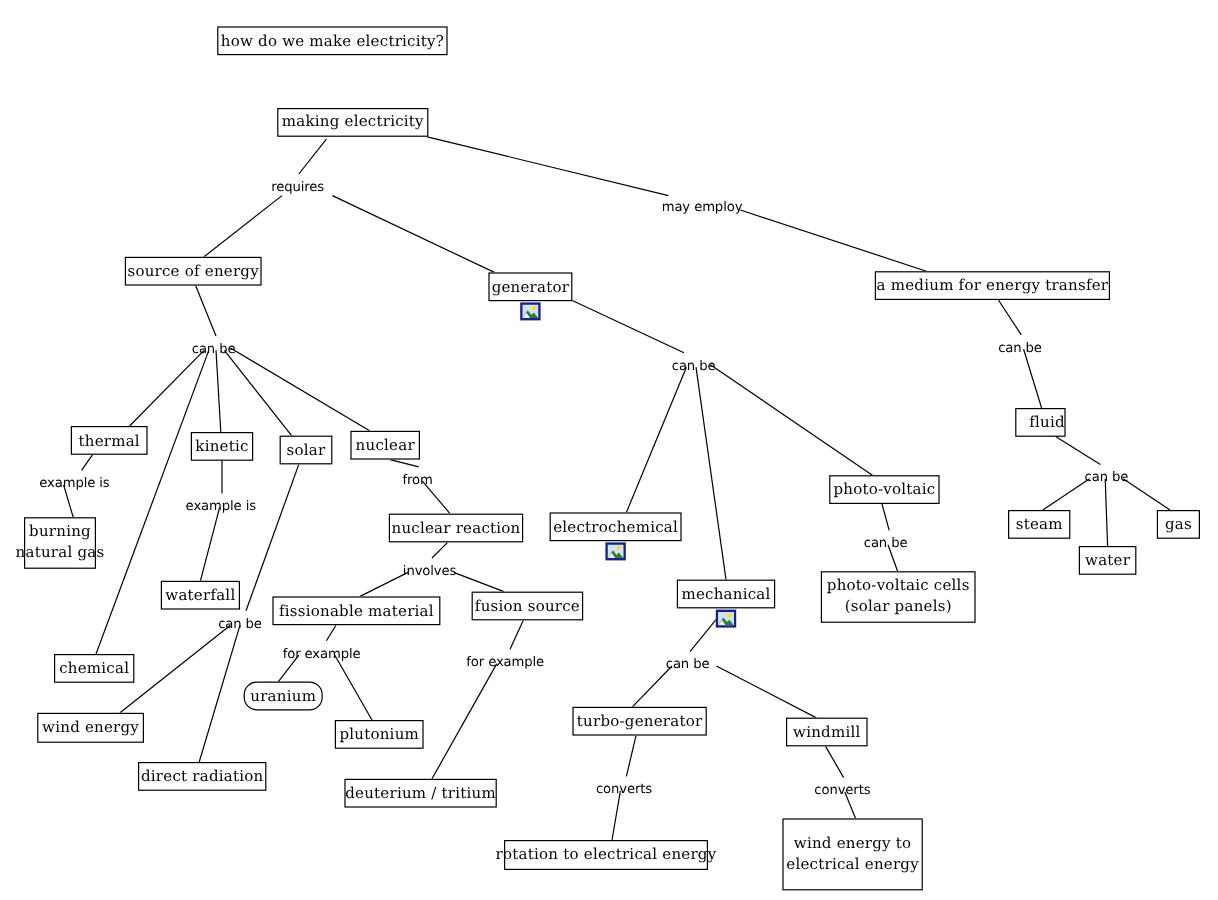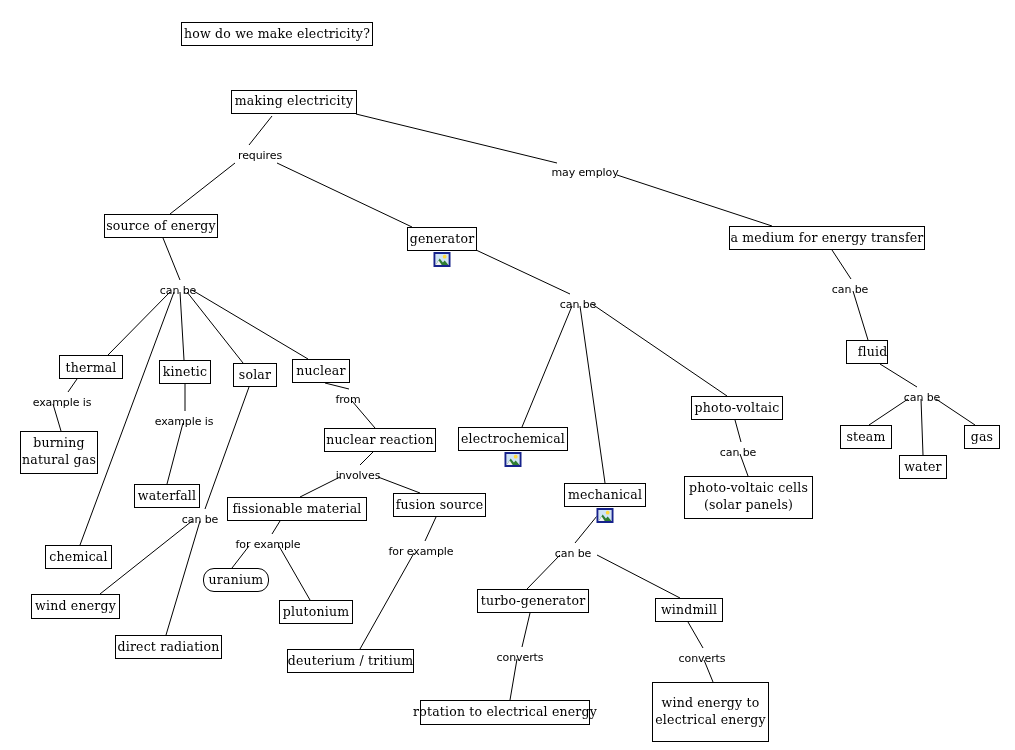--- a/index.html
+++ b/index.html
@@ -112,21 +112,21 @@
           <circle cx="9.2" cy="2.7" r="1.9" fill="#ffd83b"></circle>
           <path d="M0 11 L4.2 4.6 L7.4 8.4 L9.2 6.4 L13 11 Z" fill="#2f7d32"></path>
           <path d="M0 11 L3.2 6.6 L6.2 11 Z" fill="#f2f2f2"></path>
         </svg>
       </div>
       <div class="node" style="left: 729px; top: 226px; width: 196px; height: 24px; display: flex; align-items: center; justify-content: center;"><span>a medium for energy transfer</span></div>
       <div class="node" style="left: 59px; top: 355px; width: 64px; height: 24px; display: flex; align-items: flex-end; justify-content: center;"><span>thermal</span></div>
       <div class="node" style="left: 159px; top: 360px; width: 52px; height: 24px; display: flex; align-items: center; justify-content: center;"><span>kinetic</span></div>
       <div class="node" style="left: 233px; top: 363px; width: 44px; height: 24px; display: flex; align-items: center; justify-content: center;"><span>solar</span></div>
       <div class="node" style="left: 292px; top: 359px; width: 58px; height: 24px; display: flex; align-items: center; justify-content: center;"><span>nuclear</span></div>
-      <div class="node two-line" style="left: 20px; top: 431px; width: 78px; height: 43px; display: flex; align-items: center; justify-content: center;"><span>burning
+      <div class="node two-line" style="left: 20px; top: 431px; width: 60px; height: 43px; display: flex; align-items: center; justify-content: center;"><span>burning
 natural gas</span></div>
       <div class="node" style="left: 45px; top: 545px; width: 67px; height: 24px; display: flex; align-items: center; justify-content: center;"><span>chemical</span></div>
       <div class="node" style="left: 134px; top: 484px; width: 66px; height: 24px; display: flex; align-items: center; justify-content: center;"><span>waterfall</span></div>
       <div class="node" style="left: 31px; top: 594px; width: 89px; height: 25px; display: flex; align-items: center; justify-content: center;"><span>wind energy</span></div>
       <div class="node" style="left: 115px; top: 635px; width: 107px; height: 24px; display: flex; align-items: center; justify-content: center;"><span>direct radiation</span></div>
       <div class="node" style="left: 324px; top: 428px; width: 112px; height: 24px; display: flex; align-items: center; justify-content: center;"><span>nuclear reaction</span></div>
       <div class="node" style="left: 227px; top: 497px; width: 140px; height: 24px; display: flex; align-items: center; justify-content: center;"><span>fissionable material</span></div>
       <div class="node" style="left: 393px; top: 493px; width: 93px; height: 24px; display: flex; align-items: center; justify-content: center;"><span>fusion source</span></div>
       <div class="node" style="left: 203px; top: 568px; width: 66px; height: 24px; display: flex; align-items: center; justify-content: center; border-radius: 11px;"><span>uranium</span></div>
       <div class="node" style="left: 279px; top: 600px; width: 74px; height: 24px; display: flex; align-items: center; justify-content: center;"><span>plutonium</span></div>
@@ -156,21 +156,21 @@
       <div class="node" style="left: 655px; top: 598px; width: 68px; height: 24px; display: flex; align-items: center; justify-content: center;"><span>windmill</span></div>
       <div class="node" style="left: 420px; top: 700px; width: 170px; height: 25px; display: flex; align-items: center; justify-content: center;"><span>rotation to electrical energy</span></div>
       <div class="node two-line" style="left: 652px; top: 682px; width: 117px; height: 60px; display: flex; align-items: center; justify-content: center;"><span>wind energy to
 electrical energy</span></div>
       <div class="node" style="left: 846px; top: 340px; width: 42px; height: 24px; display: flex; align-items: center; justify-content: center; padding-left: 16px;"><span>fluid</span></div>
       <div class="node" style="left: 840px; top: 425px; width: 52px; height: 24px; display: flex; align-items: center; justify-content: center;"><span>steam</span></div>
       <div class="node" style="left: 899px; top: 455px; width: 48px; height: 24px; display: flex; align-items: center; justify-content: center;"><span>water</span></div>
       <div class="node" style="left: 964px; top: 425px; width: 36px; height: 24px; display: flex; align-items: center; justify-content: center;"><span>gas</span></div>
     </div>
   <div id="label-layer">
-      <div class="linklabel" style="left: 260px; top: 149px;">requires</div>
+      <div class="linklabel" style="left: 248px; top: 149px;">requires</div>
       <div class="linklabel" style="left: 585px; top: 166px;">may employ</div>
       <div class="linklabel" style="left: 178px; top: 284px;">can be</div>
       <div class="linklabel" style="left: 578px; top: 298px;">can be</div>
       <div class="linklabel" style="left: 850px; top: 283px;">can be</div>
       <div class="linklabel" style="left: 62px; top: 396px;">example is</div>
       <div class="linklabel" style="left: 184px; top: 415px;">example is</div>
       <div class="linklabel" style="left: 348px; top: 393px;">from</div>
       <div class="linklabel" style="left: 358px; top: 469px;">involves</div>
       <div class="linklabel" style="left: 200px; top: 513px;">can be</div>
       <div class="linklabel" style="left: 268px; top: 538px;">for example</div>

